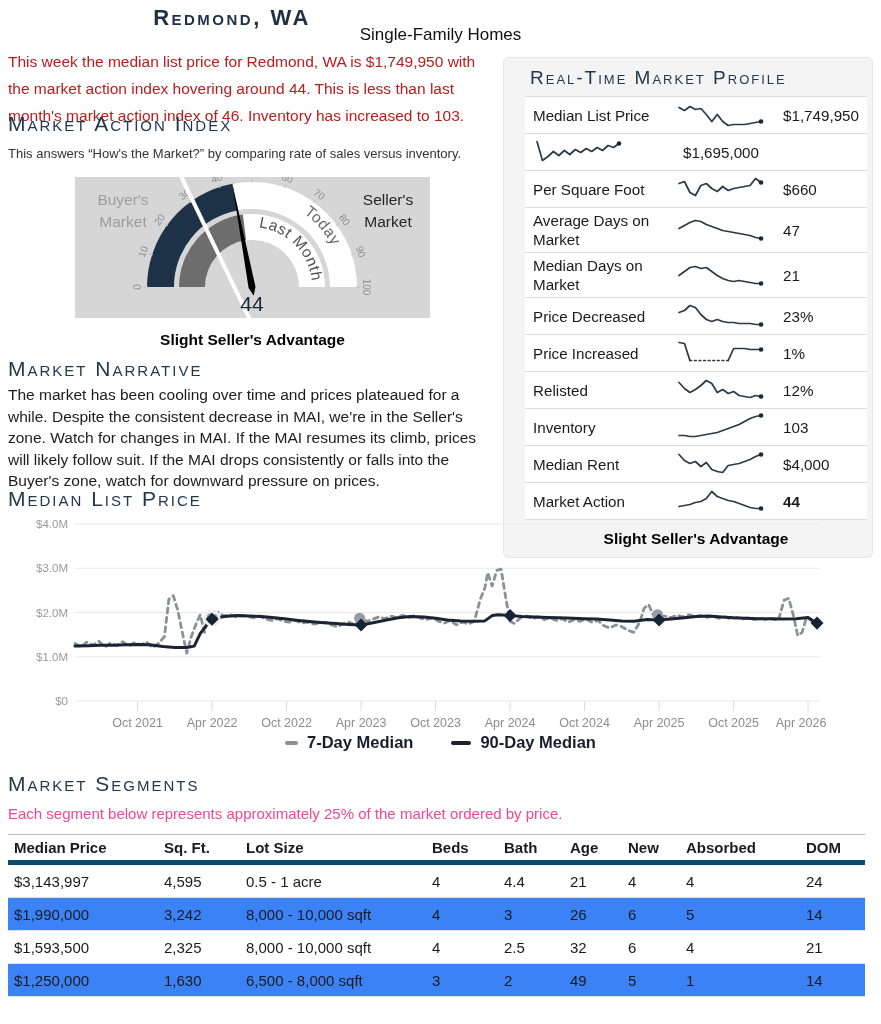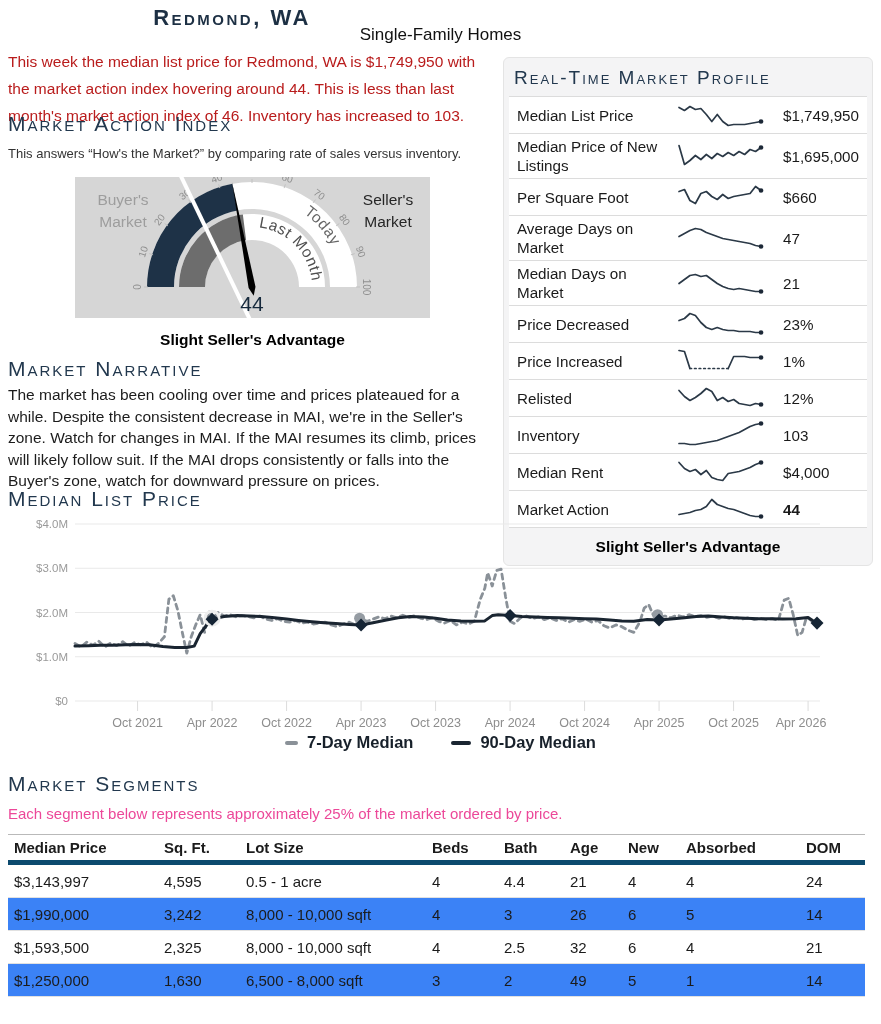--- a/index.html
+++ b/index.html
@@ -103,33 +103,32 @@
     <text x="313" y="50" font-size="15.5" fill="#262626" text-anchor="middle">Market</text>
     <text x="177" y="134" font-size="21" fill="#16293c" text-anchor="middle">44</text>
   </svg>
 
 <div class="abs gauge-caption center" style="top:331px; left:75px; width:355px;">Slight Seller's Advantage</div>
 
 <div class="abs h2" style="top:357px; left:8px;">Market Narrative</div>
 
 <div class="abs para2" style="top:384px; left:8px; width:482px;">The market has been cooling over time and prices plateaued for a while. Despite the consistent decrease in MAI, we're in the Seller's zone. Watch for changes in MAI. If the MAI resumes its climb, prices will likely follow suit. If the MAI drops consistently or falls into the Buyer's zone, watch for downward pressure on prices.</div>
 
-<div class="abs panel" style="top:57px; left:503px; width:370px; min-height:405px;">
+<div class="abs panel" style="top:57px; left:503px; width:370px; min-height:405px;padding-left:16px;">
   <div class="panel-title h2">Real-Time Market Profile</div>
   <div class="rows" id="profile-rows">
       <div class="profile-row">
         <span class="lbl">Median List Price</span>
         <svg viewBox="0 0 100 30" width="100" height="30">
           <polyline points="4,7.5 9.466666666666667,10.5 14.933333333333334,6.5 20.4,9.5 25.866666666666667,8.5 31.333333333333336,14.5 36.8,21.5 42.266666666666666,14.5 47.733333333333334,21.5 53.2,25.5 58.66666666666667,24.5 64.13333333333333,24.5 69.6,24.5 75.06666666666666,23.5 80.53333333333333,22.5 86,21.5" fill="none" stroke="#2b3947" stroke-width="1.7" stroke-linejoin="round" stroke-linecap="round"></polyline>
           <circle cx="86" cy="21.5" r="2.3" fill="#1c2836"></circle>
         </svg>
         <span class="val">$1,749,950</span>
       </div>
       <div class="profile-row">
-        <span class="lbl">Median Price of New Listings</span>
         <svg viewBox="0 0 100 30" width="100" height="30">
           <polyline points="4,4.5 9.466666666666667,23.5 14.933333333333334,19.5 20.4,14.5 25.866666666666667,18.5 31.333333333333336,13.5 36.8,17.5 42.266666666666666,12.5 47.733333333333334,15.5 53.2,11.5 58.66666666666667,14.5 64.13333333333333,10.5 69.6,13.5 75.06666666666666,8.5 80.53333333333333,10.5 86,6.5" fill="none" stroke="#2b3947" stroke-width="1.7" stroke-linejoin="round" stroke-linecap="round"></polyline>
           <circle cx="86" cy="6.5" r="2.3" fill="#1c2836"></circle>
         </svg>
         <span class="val">$1,695,000</span>
       </div>
       <div class="profile-row">
         <span class="lbl">Per Square Foot</span>
         <svg viewBox="0 0 100 30" width="100" height="30">
           <polyline points="4,9.5 9.466666666666667,7.5 14.933333333333334,18.5 20.4,21.5 25.866666666666667,11.5 31.333333333333336,9.5 36.8,14.5 42.266666666666666,17.5 47.733333333333334,12.5 53.2,16.5 58.66666666666667,14.5 64.13333333333333,13.5 69.6,12.5 75.06666666666666,11.5 80.53333333333333,4.5 86,8.5" fill="none" stroke="#2b3947" stroke-width="1.7" stroke-linejoin="round" stroke-linecap="round"></polyline>

